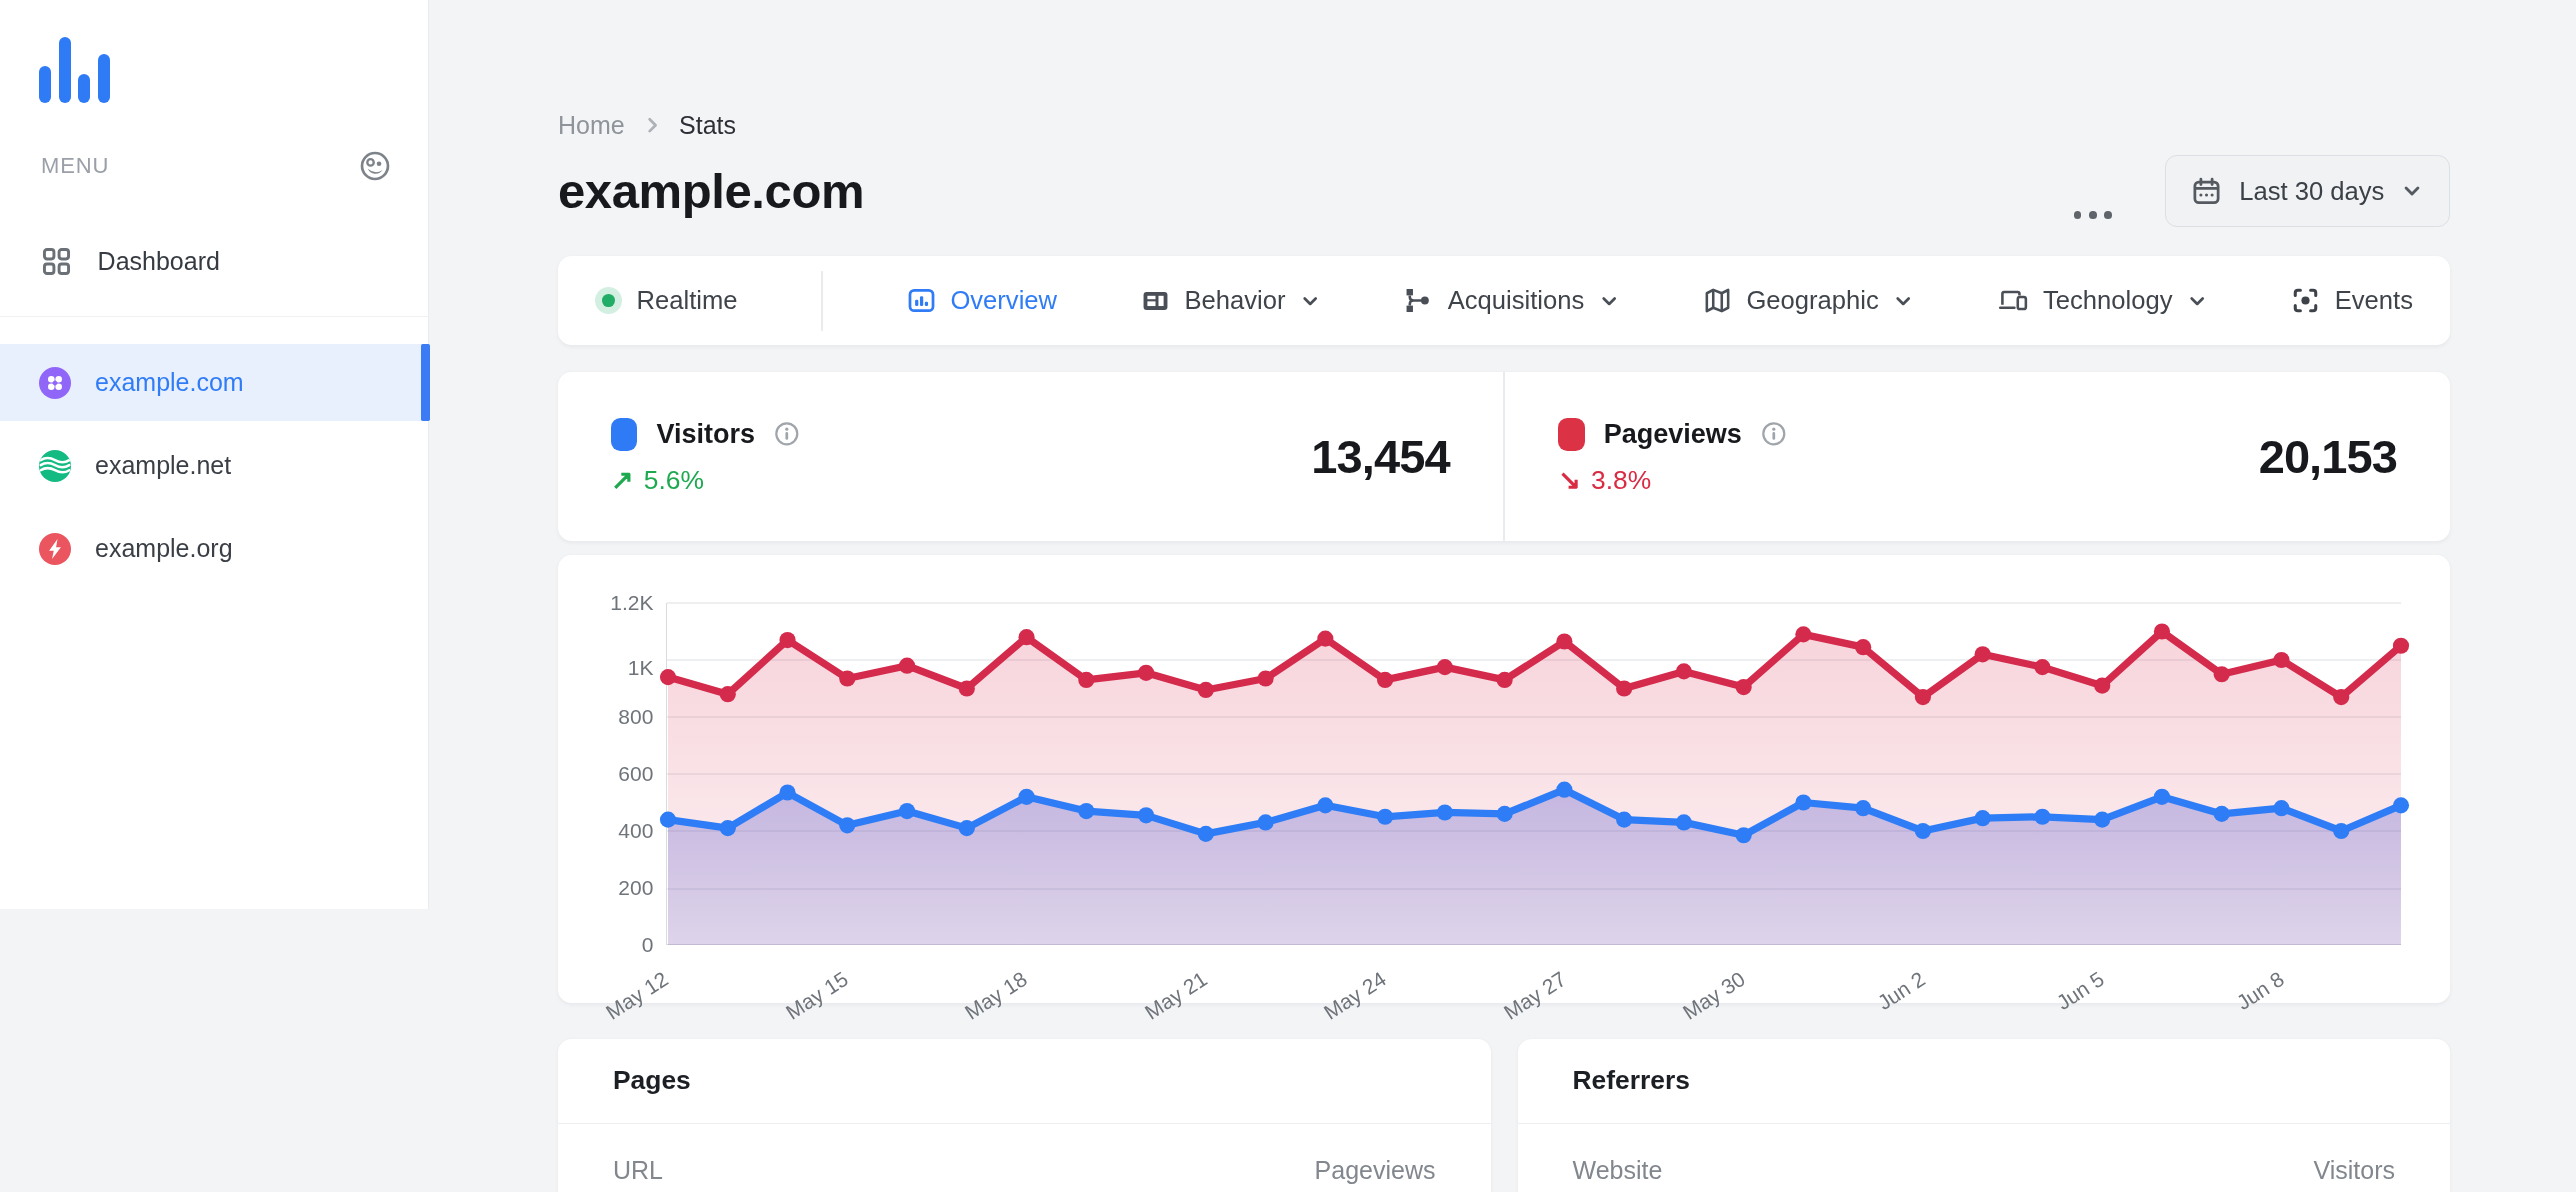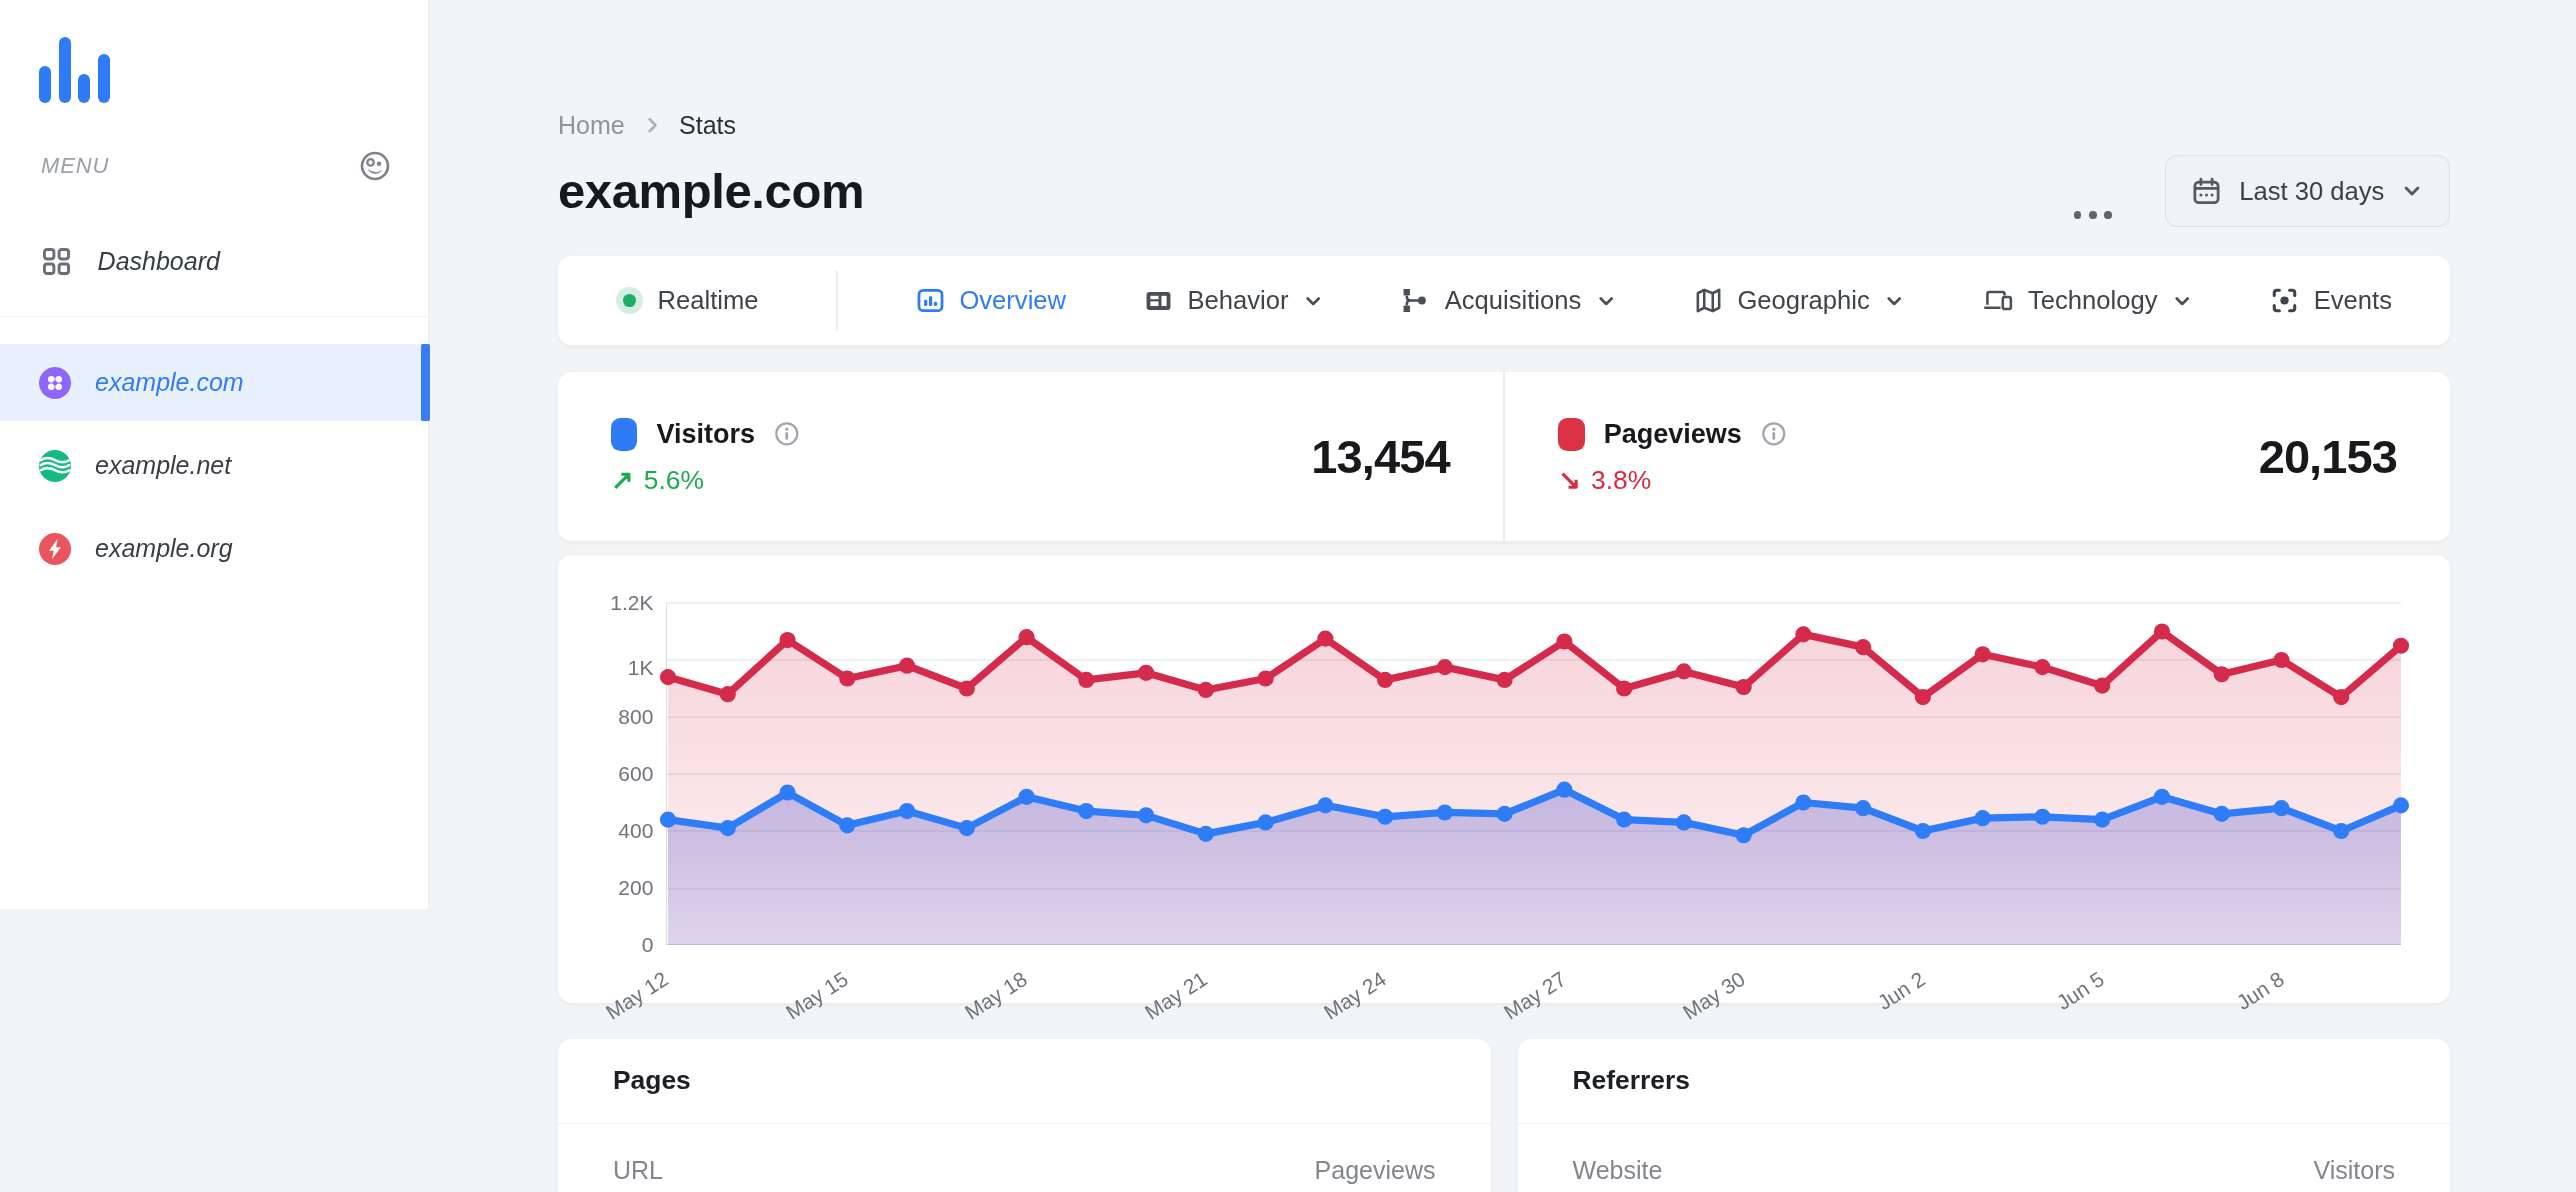--- a/index.html
+++ b/index.html
@@ -1,20 +1,20 @@
 <!DOCTYPE html>
 <html style="font-size:13.6px"><head>
 <meta charset="utf-8">
 <style>
   * { margin:0; padding:0; box-sizing:border-box; }
   html,body { width:2576px; height:1193px; overflow:hidden; }
   body { font-family:"Liberation Sans", sans-serif; background:#F3F4F6; color:#17191D; display:flex; }
 
   
-  .sidebar { width:429px; height:909px; background:#FFFFFF; border-right:1.7px solid #EAECEE; flex:0 0 auto; position:relative;font-style:italic; }
+  .sidebar { width:429px; height:909px; background:#FFFFFF; border-right:1.7px solid #EAECEE; flex:0 0 auto; position:relative; }
   .logo { margin:37px 0 0 39px; height:66px; display:flex; align-items:flex-end; gap:7.7px; }
   .logo .bar { width:12px; border-radius:6.8px; background:#2F7BF5; }
   .logo .b1{height:37px} .logo .b2{height:66px} .logo .b3{height:29px} .logo .b4{height:49px}
   .menu-row { margin:46px 36px 0 41px; display:flex; align-items:center; justify-content:space-between; }
   .menu-label { font-size:22px; letter-spacing:0.9px; color:#9BA0A8; font-weight:500; }
   .nav-item { margin-top:43px; padding-left:41px; height:70px; display:flex; align-items:center; gap:25.6px; cursor:pointer; }
   .nav-item .label { font-size:25px; color:#363B42; font-weight:500; }
   .sidebar-divider { margin-top:20.4px; border-top:1.7px solid #EFF1F3; }
   .sites { margin-top:27px; }
   .site { height:77px; display:flex; align-items:center; gap:24px; padding-left:39px; position:relative; cursor:pointer; margin-bottom:6px; }
@@ -33,21 +33,21 @@
   .page-title { font-size:49px; font-weight:700; color:#17191D; letter-spacing:-0.4px; }
   .header-actions { display:flex; align-items:flex-end; gap:44px; }
   .ellipsis { display:flex; gap:7.7px; cursor:pointer; padding:8.5px; }
   .ellipsis i { width:7.7px; height:7.7px; border-radius:50%; background:#5F646B; }
   .range-btn { height:72px; background:#F0F2F4; border:1.7px solid #DCDFE4; border-radius:12px; display:flex; align-items:center; gap:17px; padding:0 25.6px; font-size:25.6px; color:#3C4147; font-weight:500; cursor:pointer; }
 
   
   .card { background:#FFFFFF; border-radius:13.6px; box-shadow:0 1.7px 4.3px rgba(18,25,38,.05); }
 
   
-  .tabbar { margin-top:29px; height:89px; display:flex; align-items:center; padding:0 58px; justify-content:space-between; }
+  .tabbar { margin-top:29px; height:89px; display:flex; align-items:center; padding:0 37px; justify-content:space-between; }
   .tab { display:flex; align-items:center; gap:14.5px; font-size:25.6px; color:#3F444B; font-weight:500; cursor:pointer; white-space:nowrap; }
   .tab.active { color:#2F7CF6; }
   .tab-divider { width:1.7px; height:60px; background:#E9EBEE; }
   .rt-dot { width:27px; height:27px; border-radius:50%; background:rgba(34,177,103,.20); display:flex; align-items:center; justify-content:center; }
   .rt-dot i { width:12.8px; height:12.8px; border-radius:50%; background:#21AD66; }
 
   
   .stats { margin-top:27px; height:169px; display:flex; }
   .stat-half { flex:1; display:flex; align-items:center; justify-content:space-between; padding:0 53px; }
   .stat-vdivider { width:2.6px; background:#E9EBEE; height:100%; }

